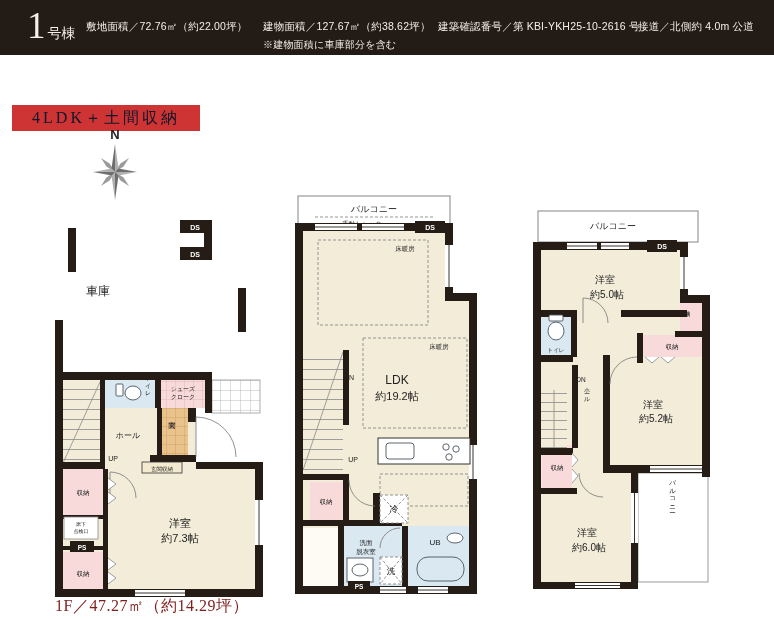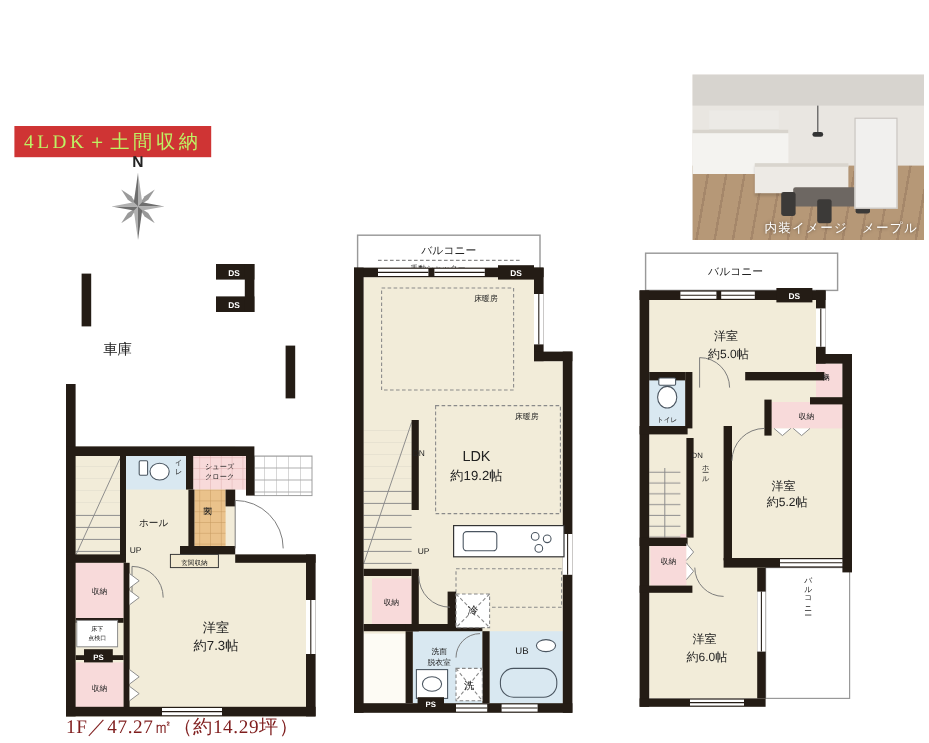--- a/index.html
+++ b/index.html
@@ -6,22 +6,22 @@
   #page{position:relative;width:774px;height:619px;background:#fff;overflow:hidden;
         font-family:"Liberation Sans",sans-serif;}
   
   #hdr{position:absolute;left:0;top:0;width:774px;height:55px;background:#231b15;color:#f3efe9;}
   #hdr .unit{position:absolute;left:27px;top:4px;}
   #hdr .unit .num{font:400 37px "Liberation Serif",serif;}
   #hdr .unit .suf{font:400 14px "Liberation Serif",serif;margin-left:2px;}
   .spec{position:absolute;top:20px;font-size:10.5px;letter-spacing:.2px;white-space:nowrap;}
   .spec.note2{top:38px;font-size:10px;}
   
-  #badge{position:absolute;left:12px;top:105px;width:164px;height:26px;background:#cf3434;
-         color:#bef264;display:flex;align-items:center;justify-content:center;
+  #badge{position:absolute;left:12px;top:105px;width:188px;height:26px;background:#cf3434;
+         color:#0f172a;display:flex;align-items:center;justify-content:center;
          font:400 16px "Liberation Serif",serif;letter-spacing:3px;}
   
   .plan-caption{position:absolute;top:596px;font:400 16px "Liberation Serif",serif;color:#7f1d1d;letter-spacing:.5px;}
   
   #photo{position:absolute;left:577px;top:62px;width:193px;height:138px;background:#e9e6e1;overflow:hidden;}
   #photo .ceil{position:absolute;left:0;top:0;width:100%;height:26px;background:#d7d4cf;}
   #photo .floor{position:absolute;left:0;top:76px;width:100%;height:62px;
     background:repeating-linear-gradient(100deg,#b69877 0 13px,#a5876a 13px 15px);}
   #photo .cab-up{position:absolute;left:14px;top:30px;width:58px;height:16px;background:#eceae6;border-bottom:1px solid #c9c5bf;}
   #photo .cab-low{position:absolute;left:0px;top:46px;width:80px;height:34px;background:#f4f3f0;border-top:3px solid #d8d4cd;}
@@ -47,20 +47,30 @@
   .dash{stroke:#8a8a8a;stroke-dasharray:3 2;fill:none;stroke-width:.9;}
   .arc{stroke:#777;stroke-width:.8;fill:none;}
   .chev{stroke:#888;stroke-width:.8;fill:#fff;}
   .winline{stroke:#241c15;stroke-width:.9;}
 </style>
 </head>
 <body>
 
 <div id="page">
 
+  <div id="hdr">
+    <div class="unit">
+      <span class="num">1</span><span class="suf">号棟</span>
+    </div>
+    <div class="spec" style="left:86px">敷地面積／72.76㎡（約22.00坪）</div>
+    <div class="spec" style="left:263px">建物面積／127.67㎡（約38.62坪）</div>
+    <div class="spec note2" style="left:263px">※建物面積に車庫部分を含む</div>
+    <div class="spec" style="left:438px">建築確認番号／第 KBI-YKH25-10-2616 号</div>
+    <div class="spec" style="left:638px">接道／北側約 4.0m 公道</div>
+  </div>
 
   <div id="badge">4LDK＋土間収納</div>
 
   <svg style="left:84px;top:126px" width="62" height="78" viewBox="0 0 62 78">
     <text x="31" y="13" font-size="13" font-family="Liberation Serif,serif" font-weight="bold" fill="#c0392b">N</text>
     <g>
       <polygon points="45,32 39.5,40.5 31,46 36.5,37.5" fill="#9a9a9a"></polygon>
       <polygon points="45,60 39.5,51.5 31,46 36.5,54.5" fill="#9a9a9a"></polygon>
       <polygon points="17,60 22.5,51.5 31,46 25.5,54.5" fill="#9a9a9a"></polygon>
       <polygon points="17,32 22.5,40.5 31,46 25.5,37.5" fill="#9a9a9a"></polygon>
@@ -68,34 +78,20 @@
         <polygon points="31,18 31,46 34.5,42.5" fill="#b0b0b0"></polygon>
       <polygon points="53,46 34.5,42.5 31,46" fill="#6e6e6e"></polygon>
         <polygon points="53,46 31,46 34.5,49.5" fill="#b0b0b0"></polygon>
       <polygon points="31,74 34.5,49.5 31,46" fill="#6e6e6e"></polygon>
         <polygon points="31,74 31,46 27.5,49.5" fill="#b0b0b0"></polygon>
       <polygon points="9,46 27.5,49.5 31,46" fill="#6e6e6e"></polygon>
         <polygon points="9,46 31,46 27.5,42.5" fill="#b0b0b0"></polygon>
     </g>
   </svg>
 
-  <div id="photo">
-    <div class="ceil"></div>
-    <div class="floor"></div>
-    <div class="cab-up"></div>
-    <div class="cab-low"></div>
-    <div class="island"></div>
-    <div class="lamp"></div>
-    <div class="table"></div>
-    <div class="chair1"></div>
-    <div class="chair2"></div>
-    <div class="chair3"></div>
-    <div class="door"></div>
-    <div class="cap">内装イメージ　メープル</div>
-  </div>
 
   <svg style="left:40px;top:210px" width="230" height="395" viewBox="0 0 230 395">
     <defs>
       <pattern id="f1tan" width="9" height="9" patternUnits="userSpaceOnUse">
           <rect width="9" height="9" fill="#eac28b"></rect>
           <path d="M9 0H0V9" stroke="#c79a5d" stroke-width=".8" fill="none"></path>
         </pattern>
       <pattern id="f1pink" width="9" height="9" patternUnits="userSpaceOnUse">
           <rect width="9" height="9" fill="#f8dada"></rect>
           <path d="M9 0H0V9" stroke="#dfb0b0" stroke-width=".8" fill="none"></path>

